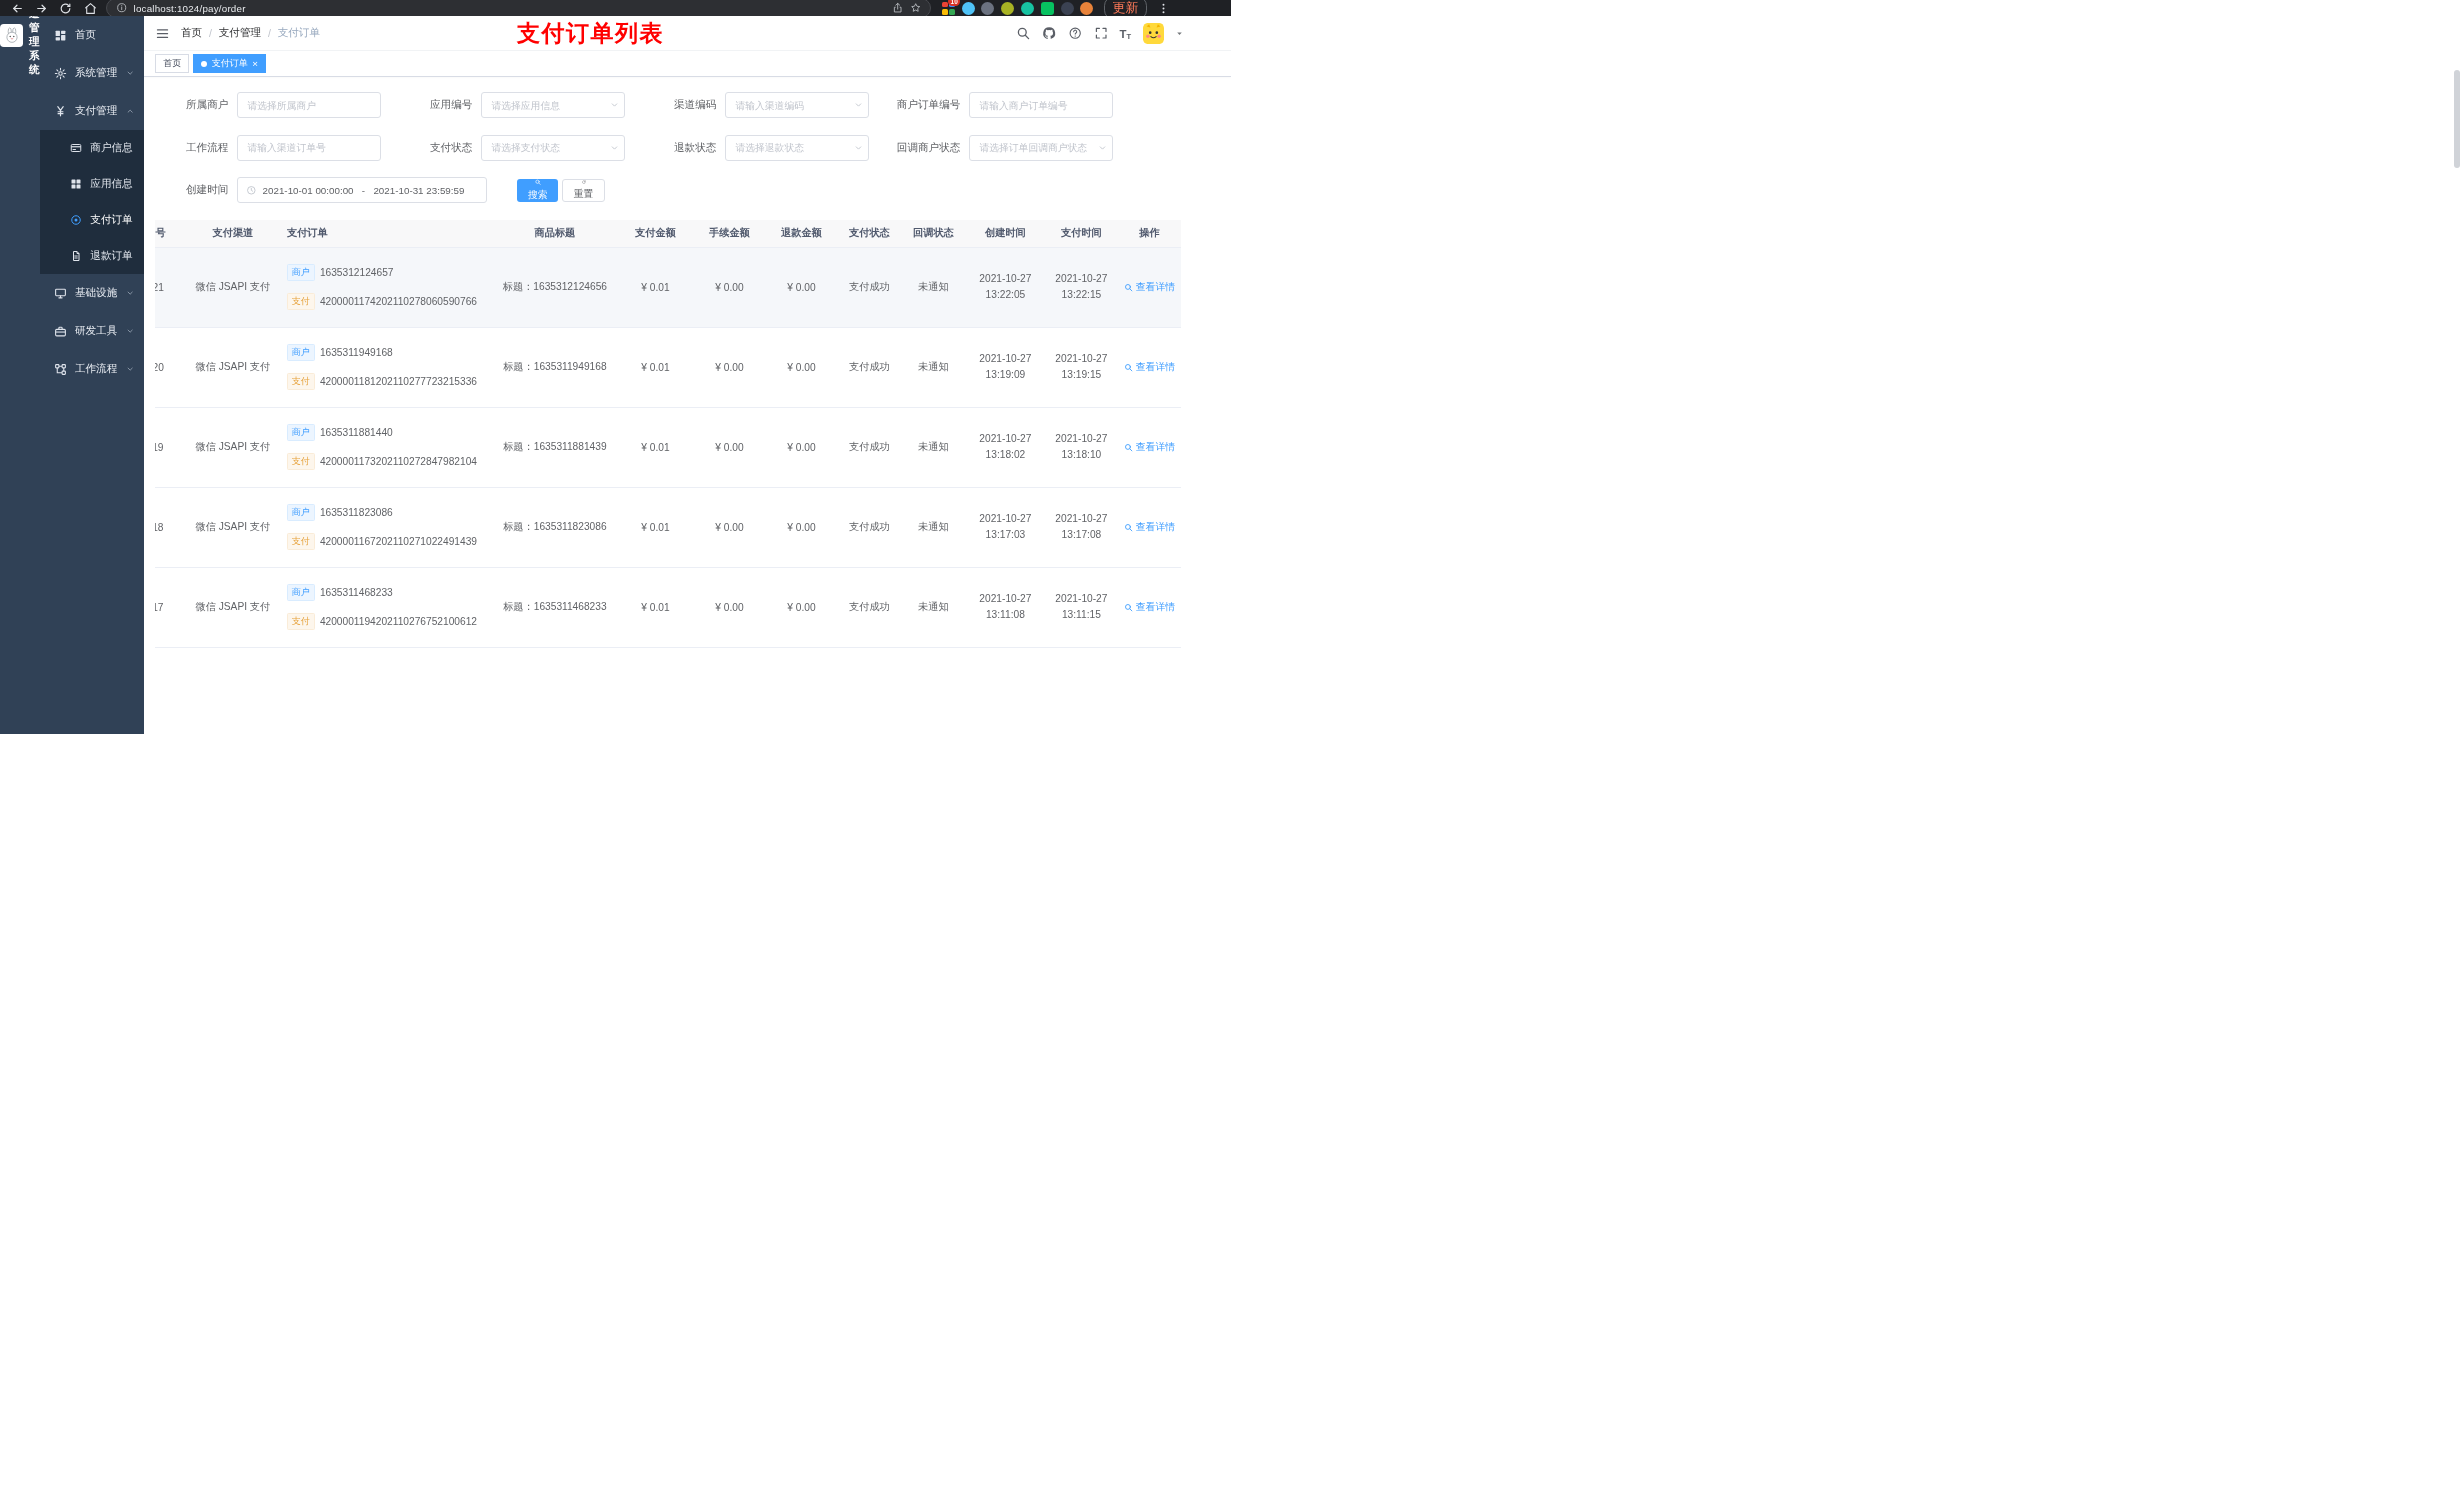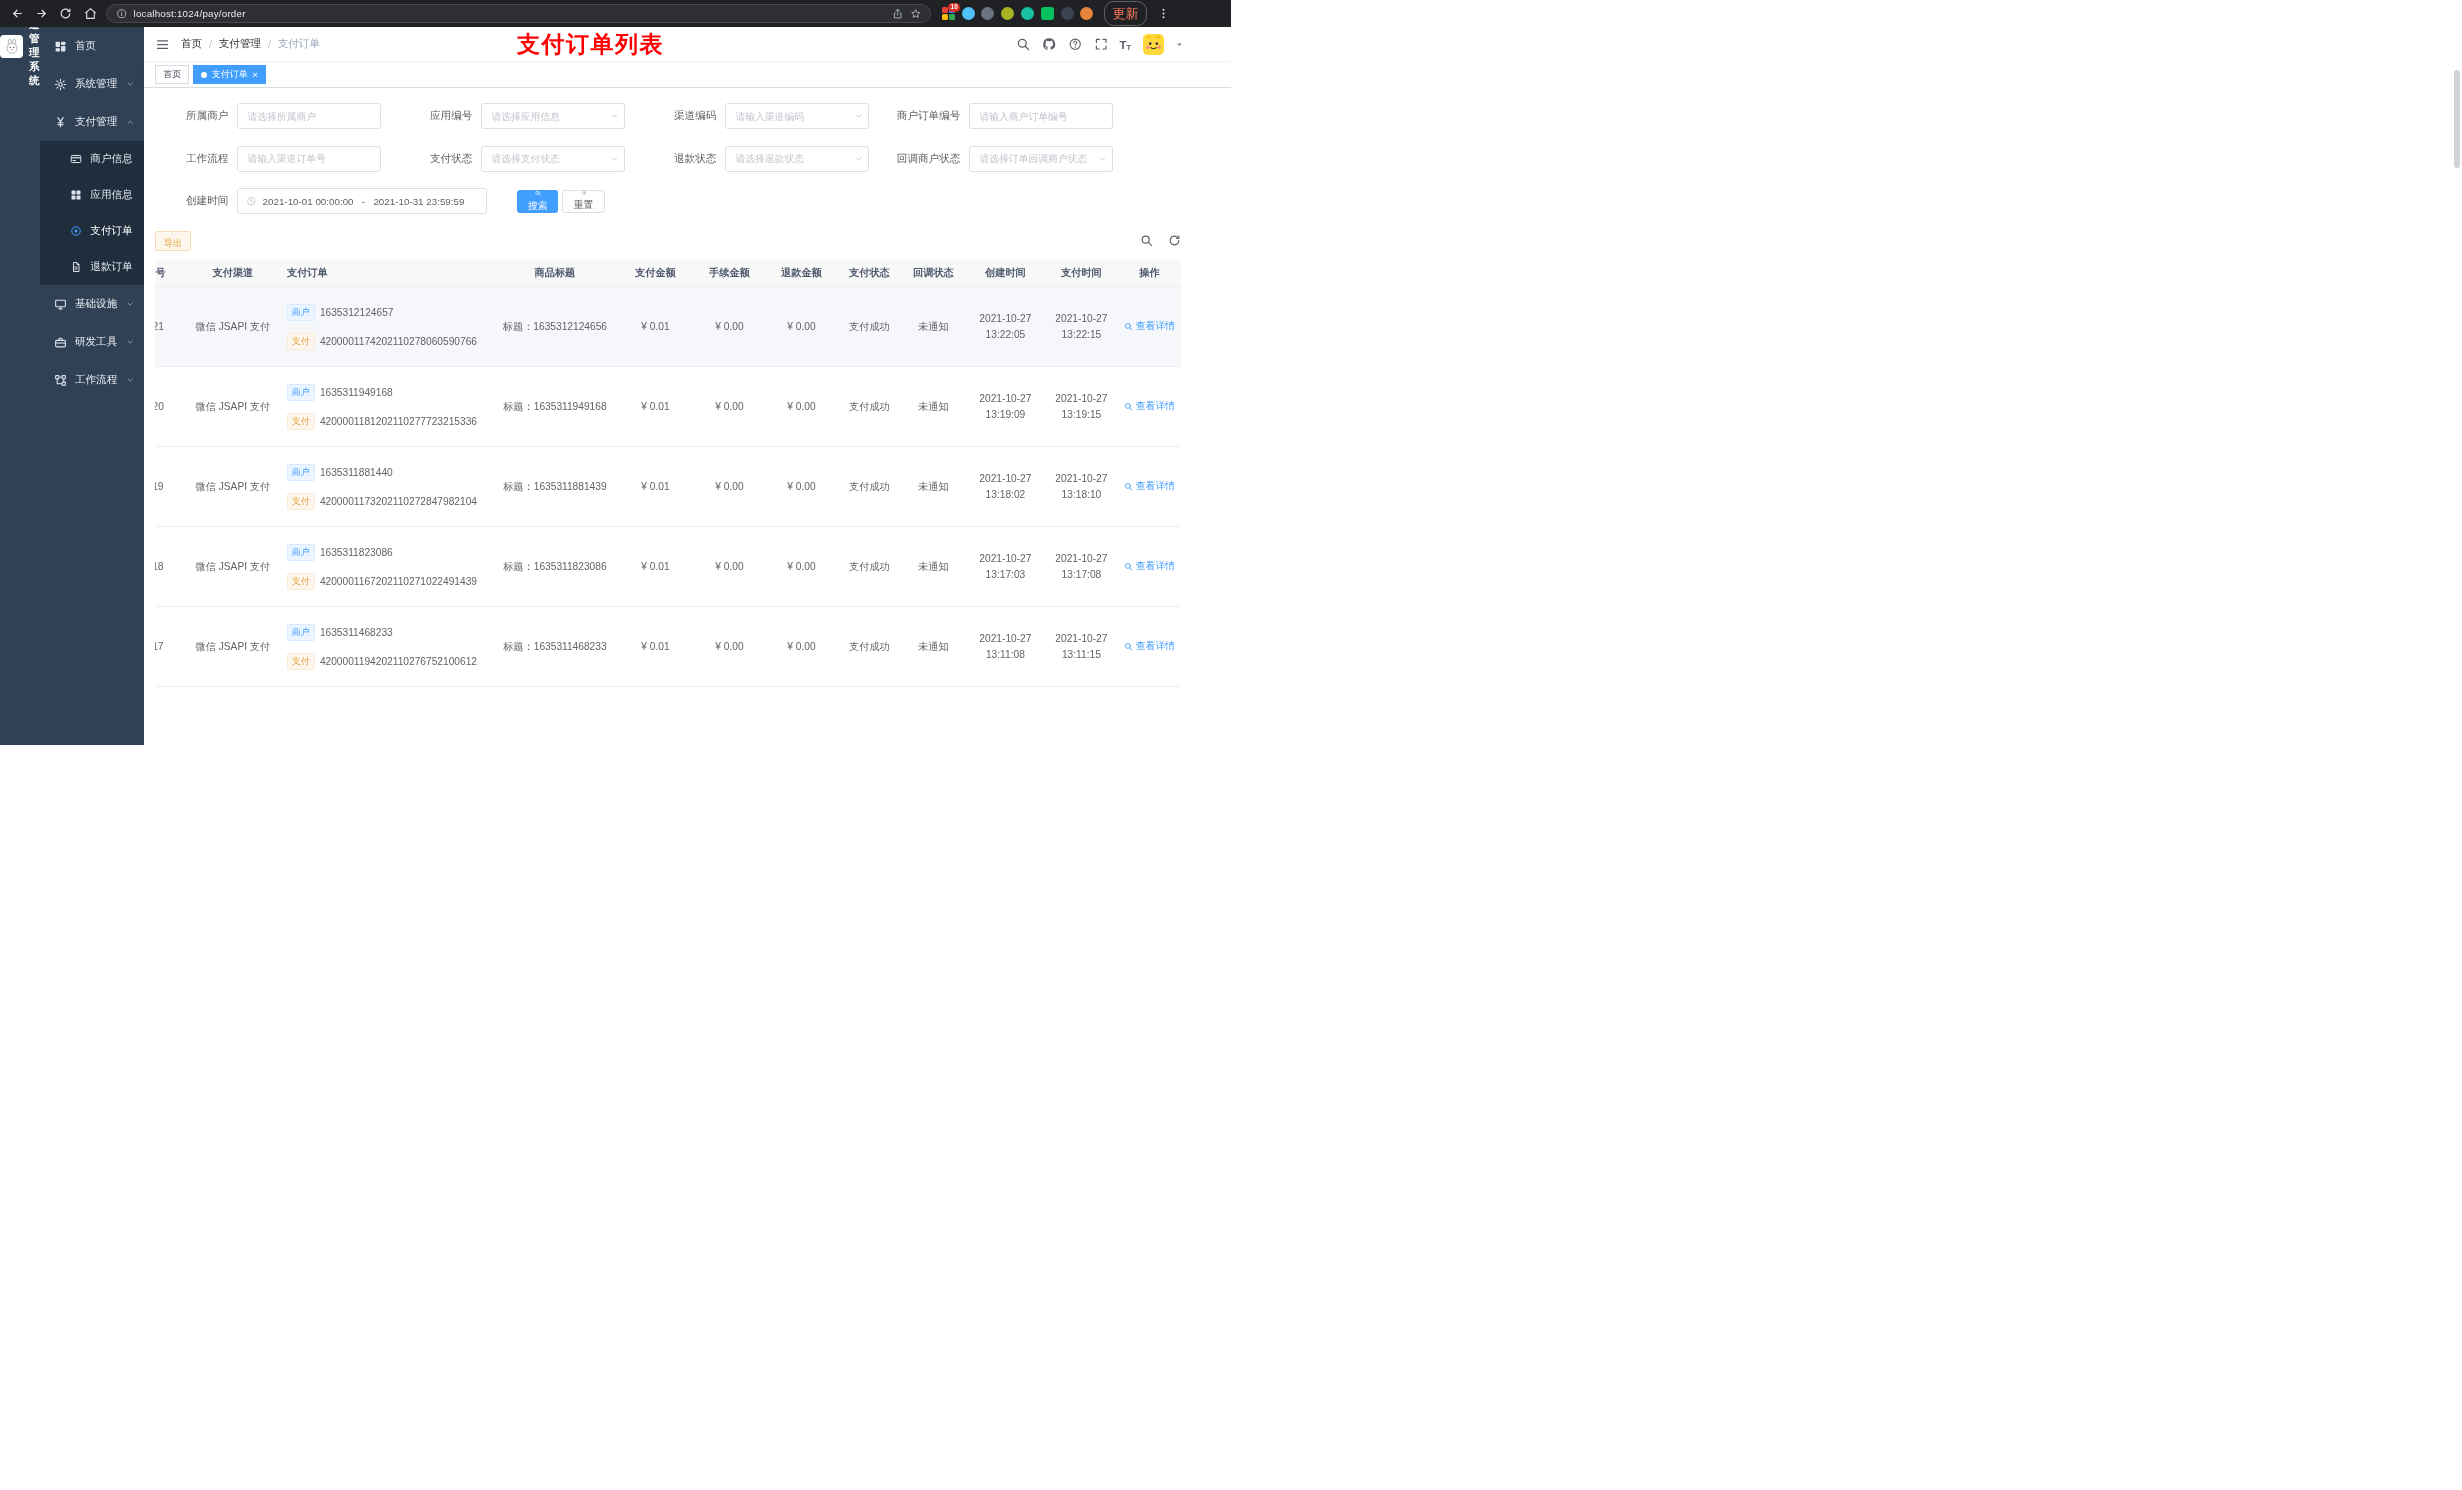--- a/index.html
+++ b/index.html
@@ -2,21 +2,21 @@
 <html style="font-size:12px"><head>
 <meta charset="utf-8">
 <style>
   *{margin:0;padding:0;box-sizing:border-box;}
   html,body{width:1231px;height:745px;overflow:hidden;}
   body{font-family:"Liberation Sans","DejaVu Sans",sans-serif;background:#fff;position:relative;font-size:10.6px;}
   svg{display:block;width:100%;height:100%;}
   button{font-family:inherit;border:none;background:none;cursor:pointer;flex-direction:column;}
 
   
-  .chrome{height:27px;background:#1f2125;display:flex;align-items:center;gap:7.6px;padding:0 53px 0 9px;}
+  .chrome{height:16px;background:#1f2125;display:flex;align-items:center;gap:7.6px;padding:0 53px 0 9px;}
   .cic{width:16.7px;height:16.7px;color:#dee1e6;display:flex;align-items:center;justify-content:center;flex:none;cursor:pointer;}
   .cic svg{width:13px;height:13px;}
   .urlbar{width:825px;height:19.7px;background:#2d2f33;border:0.8px solid #46484d;border-radius:10.6px;display:flex;align-items:center;gap:6px;padding:0 9px;color:#e8eaed;flex:none;cursor:text;}
   .urlbar .uic{width:11.4px;height:11.4px;color:#bdc1c6;flex:none;cursor:pointer;}
   .url-text{flex:1;font-size:9.8px;letter-spacing:0.2px;white-space:nowrap;overflow:hidden;}
   .ext-row{display:flex;align-items:center;gap:6.8px;margin-left:3px;}
   .ext{width:13px;height:13px;border-radius:50%;position:relative;flex:none;cursor:pointer;}
   .ext.square{border-radius:3px;}
   .eg{width:13px;height:13px;display:grid;grid-template-columns:1fr 1fr;grid-template-rows:1fr 1fr;gap:1.1px;}
   .eg i{border-radius:1.5px;display:block;}
@@ -498,44 +498,20 @@
         </button>
         <button class="btn btn-plain">
           <svg viewBox="0 0 24 24" fill="none" stroke="currentColor" stroke-width="2.2" stroke-linecap="round">
               <path d="M20 12a8 8 0 1 1-2.34-5.66"></path>
               <path d="M20 4v4h-4"></path>
             </svg>
           <span>重置</span>
         </button>
       </div>
 
-      <div class="toolbar">
-        <button class="btn-export">
-          <svg viewBox="0 0 24 24" fill="none" stroke="currentColor" stroke-width="2.2" stroke-linecap="round" stroke-linejoin="round">
-              <path d="M12 4v9"></path>
-              <path d="M8 10l4 4 4-4"></path>
-              <path d="M5 19h14"></path>
-            </svg>
-          <span>导出</span>
-        </button>
-        <div class="toolbar-icons">
-          <span class="tic">
-              <svg viewBox="0 0 24 24" fill="none" stroke="currentColor" stroke-width="2.2" stroke-linecap="round">
-                <circle cx="10.5" cy="10.5" r="6.5"></circle>
-                <path d="M15.5 15.5L21 21"></path>
-              </svg>
-            </span>
-          <span class="tic">
-              <svg viewBox="0 0 24 24" fill="none" stroke="currentColor" stroke-width="2.2" stroke-linecap="round">
-                <path d="M20 12a8 8 0 1 1-2.34-5.66"></path>
-                <path d="M20 4v4h-4"></path>
-              </svg>
-            </span>
-        </div>
-      </div>
 
       <div class="table-clip">
         <table>
           <colgroup id="colgroup">
               <col style="width: 68px;">
               <col style="width: 87px;">
               <col style="width: 216px;">
               <col style="width: 125px;">
               <col style="width: 76px;">
               <col style="width: 72px;">

